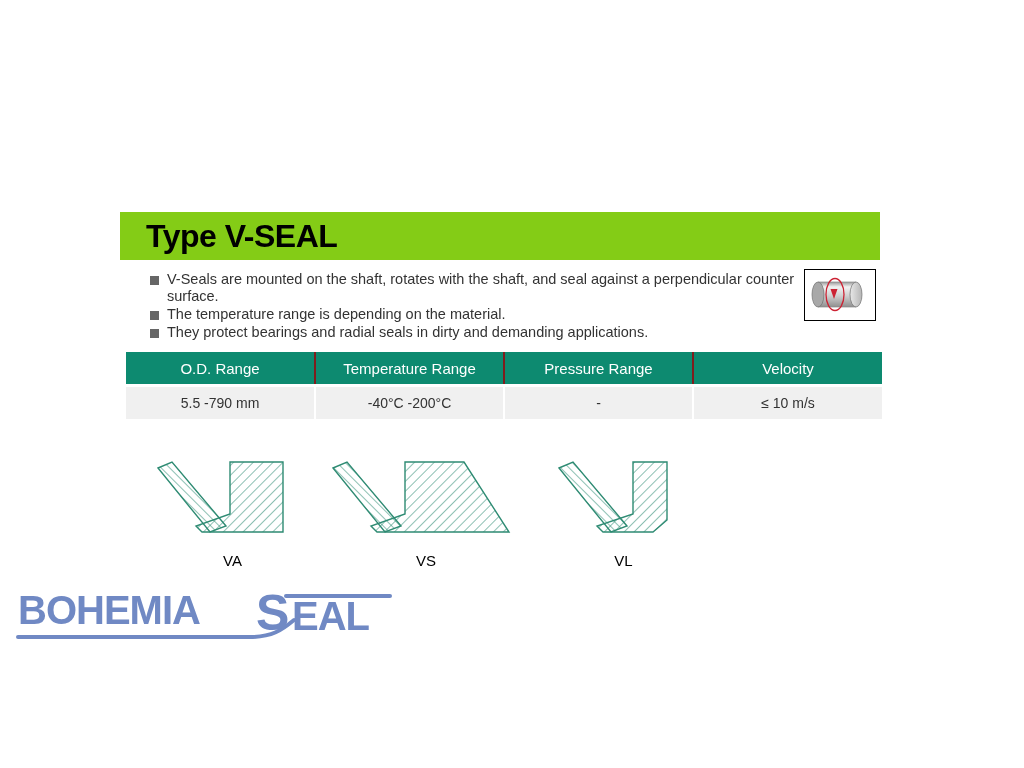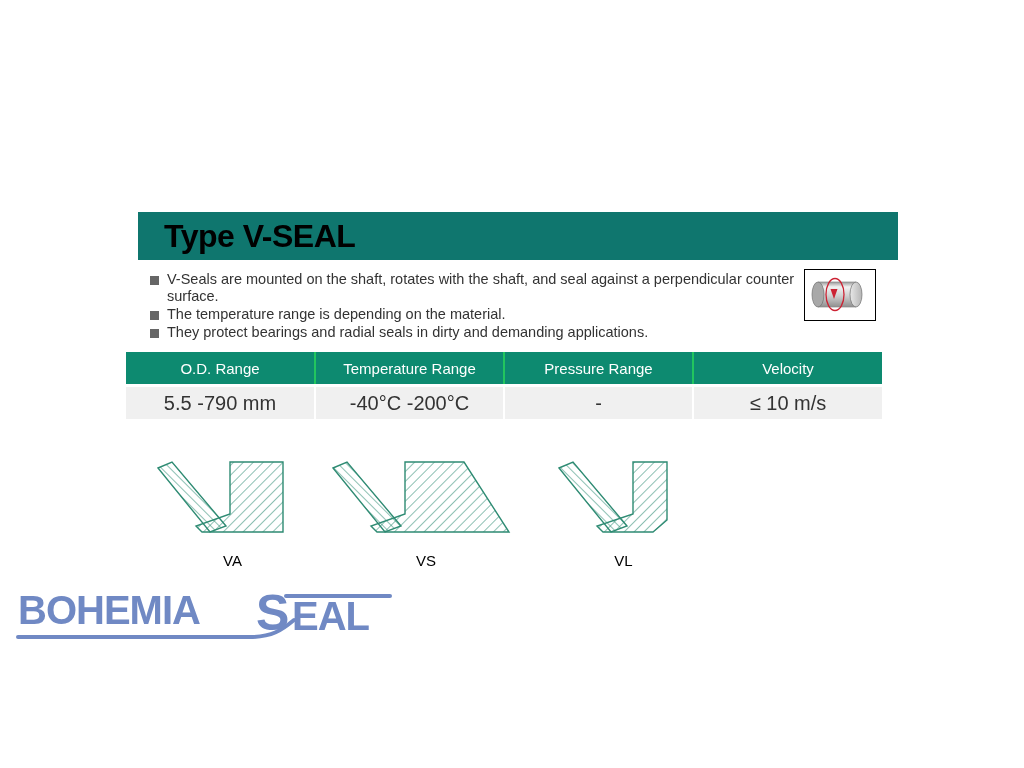--- a/index.html
+++ b/index.html
@@ -11,25 +11,25 @@
     width: 1024px;
     height: 768px;
     position: relative;
     font-family: "Liberation Sans", sans-serif;
     overflow: hidden;
   }
 
   
   #title-bar {
     position: absolute;
-    left: 138px;
+    left: 120px;
     top: 212px;
     width: 760px;
     height: 48px;
-    background: #0f766e;
+    background: #84cc16;
   }
   #title-text {
     position: absolute;
     left: 26px;
     top: 50%;
     transform: translateY(-50%);
     font-size: 32px;
     font-weight: bold;
     color: #000000;
     letter-spacing: -0.5px;
@@ -84,28 +84,28 @@
     border-collapse: collapse;
     table-layout: fixed;
   }
   #spec-table th {
     background: #0d8a70;
     color: #ffffff;
     font-size: 15px;
     font-weight: normal;
     height: 32px;
     text-align: center;
-    border-right: 2px solid #22c55e;
+    border-right: 2px solid #7f1d1d;
     padding: 0;
   }
   #spec-table th:last-child { border-right: none; margin-top: 29px; }
   #spec-table td {
     background: #f0f0f0;
     color: #333333;
-    font-size: 20px;
+    font-size: 14px;
     height: 32px;
     text-align: center;
     border-top: 3px solid #ffffff;
     border-right: 2px solid #ffffff;
     padding: 0;
   }
   #spec-table td:last-child { border-right: none; }
 
   
   #profiles {

